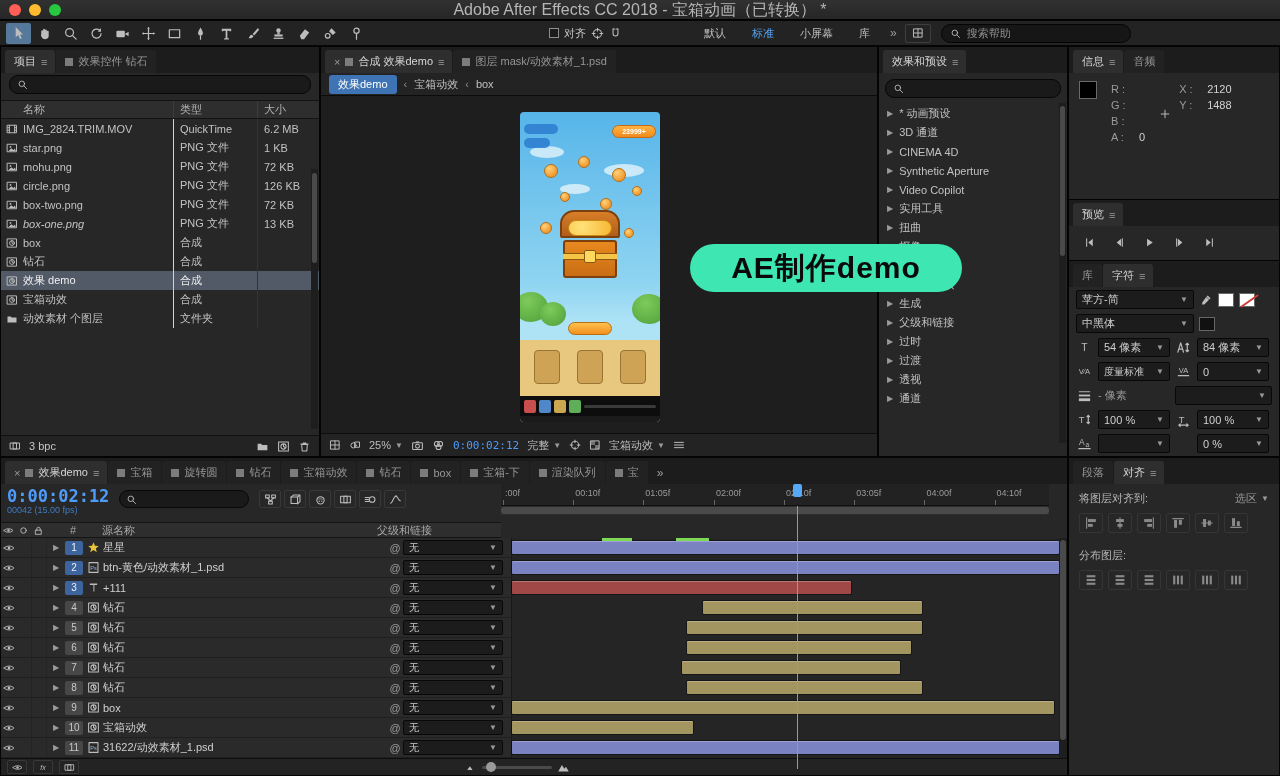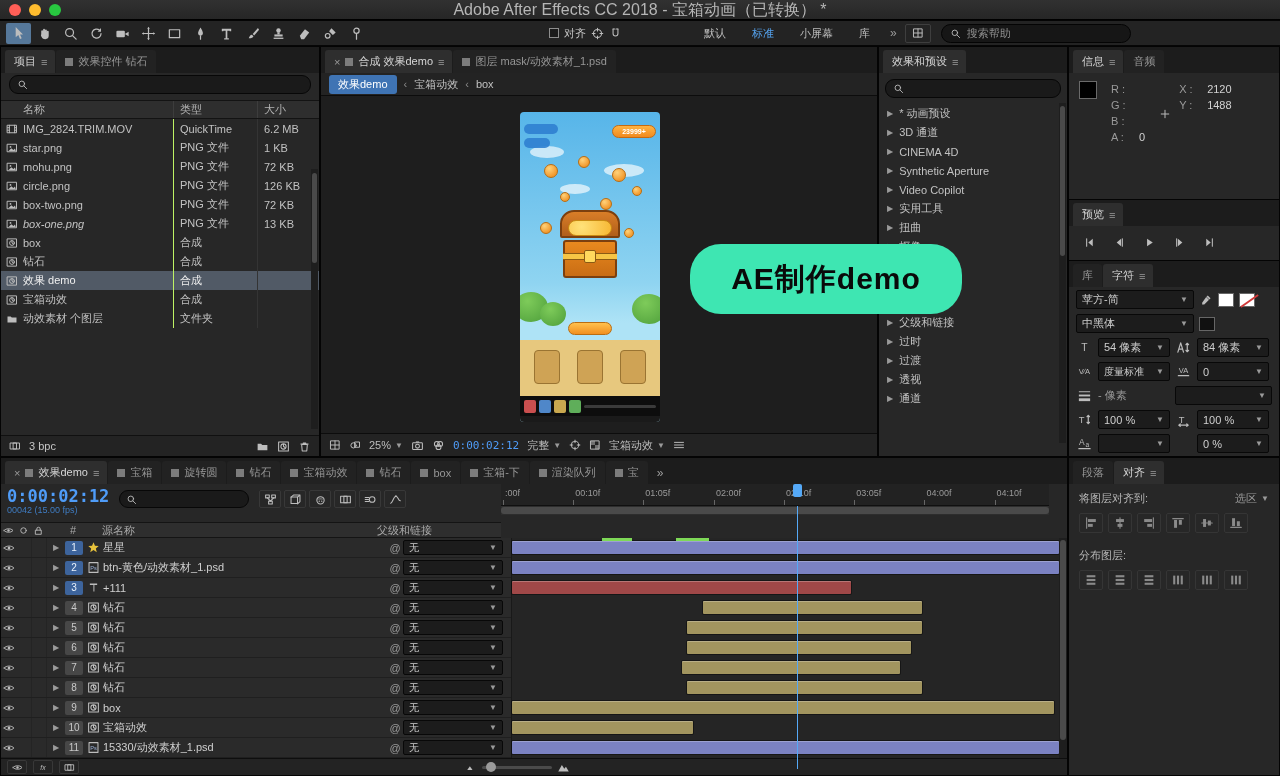--- a/index.html
+++ b/index.html
@@ -92,21 +92,21 @@
 .chest-lock{position:absolute;left:64px;top:138px;width:12px;height:13px;background:#ffd95e;border:1px solid #8a5a14;border-radius:2px}
 .bush{position:absolute;background:radial-gradient(circle at 40% 30%,#7ecb5a,#4d9e3a);border-radius:50%}
 .btn-collect{position:absolute;left:48px;top:210px;width:44px;height:13px;background:linear-gradient(#ffc14d,#f2901f);border:1px solid #b96d12;border-radius:7px}
 .sand{position:absolute;left:0;top:228px;width:140px;height:60px;background:#e7c87e}
 .plank{position:absolute;top:238px;width:26px;height:34px;background:#cfa355;border:1px solid #9a7432;border-radius:4px}
 .adbar{position:absolute;left:0;top:284px;width:140px;height:20px;background:#0d0d0d;display:flex;align-items:center;gap:3px;padding:0 4px}
 .adbar i{width:12px;height:13px;border-radius:2px}
 .phfoot{position:absolute;left:0;top:304px;width:140px;height:6px;background:#1a1a1a}
 
 
-.overlay-pill{position:absolute;left:690px;top:244px;width:272px;height:70px;background:#3ee6b2;border-radius:31px;z-index:60;display:flex;align-items:center;justify-content:center;color:#0a0a0a;font-size:30px;font-weight:bold;letter-spacing:1px}
+.overlay-pill{position:absolute;left:690px;top:244px;width:272px;height:48px;background:#3ee6b2;border-radius:31px;z-index:60;display:flex;align-items:center;justify-content:center;color:#0a0a0a;font-size:30px;font-weight:bold;letter-spacing:1px}
 
 
 #effects{left:879px;top:47px;width:188px;height:409px}
 .fx-search{display:flex;align-items:center;gap:6px;margin:6px 6px;background:#1a1a1a;border:1px solid #070707;border-radius:9px;height:19px;padding:0 7px}
 .fx-item{display:flex;align-items:center;gap:6px;height:19px;padding-left:8px;color:#c2c2c2}
 .fx-item .tri{color:#9a9a9a;font-size:8px}
 .fx-scroll{position:absolute;right:1px;top:56px;width:7px;height:340px;background:#1e1e1e}
 .fx-scroll i{position:absolute;left:1px;top:3px;width:5px;height:150px;background:#4a4a4a;border-radius:3px}
 
 
@@ -1381,21 +1381,21 @@
           <span class="c-cell"></span>
           <span class="c-cell"></span>
           <span class="c-exp">▶</span>
           <span class="c-num">11</span>
           <span class="c-ic">
             <svg viewBox="0 0 16 16">
               <rect x="2.5" y="2" width="11" height="12" class="s"></rect>
               <text x="8" y="11" text-anchor="middle" font-size="7" fill="#9ab0d8">Ps</text>
             </svg>
           </span>
-          <span class="c-name">15330/动效素材_1.psd</span>
+          <span class="c-name">31622/动效素材_1.psd</span>
           <span class="c-pick">@</span>
           <span class="c-parent">
             <span class="selbox">
               <span>无</span>
               <span class="caret">▼</span>
             </span>
           </span>
           <span class="row-track">
             <span class="bar" style="left:0%;width:100%;background:#7b82c2"></span>
           </span>

